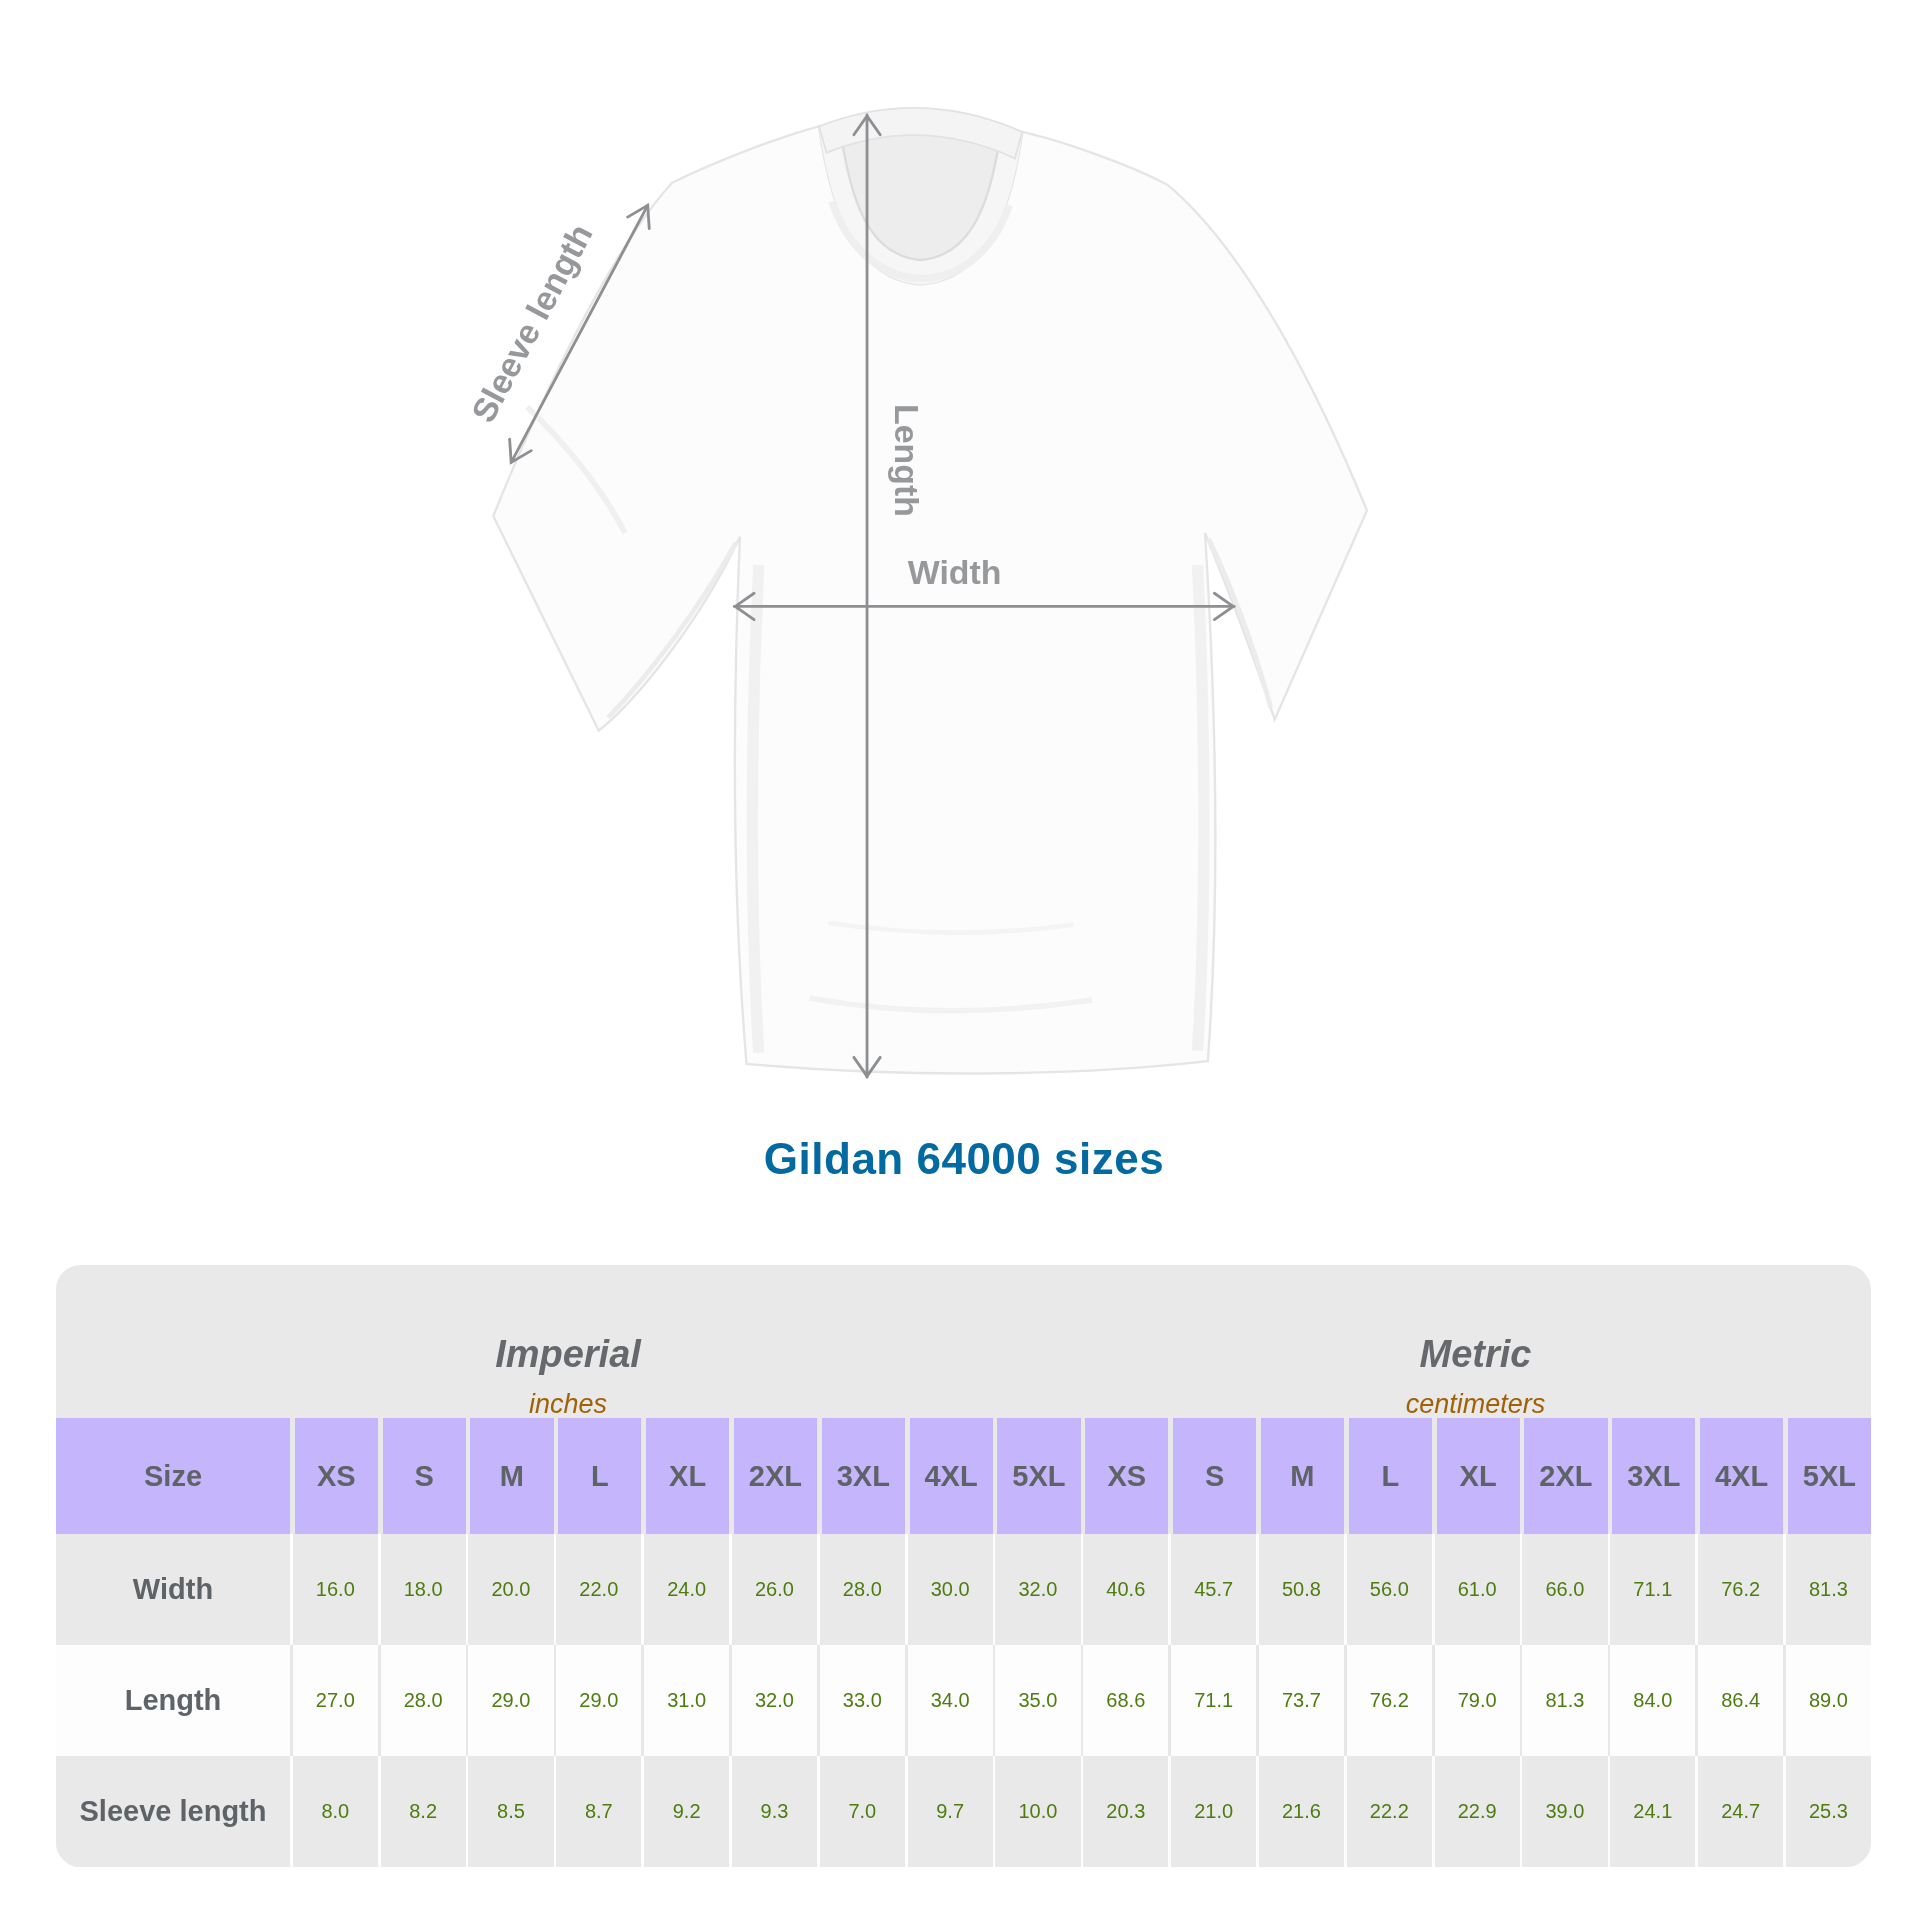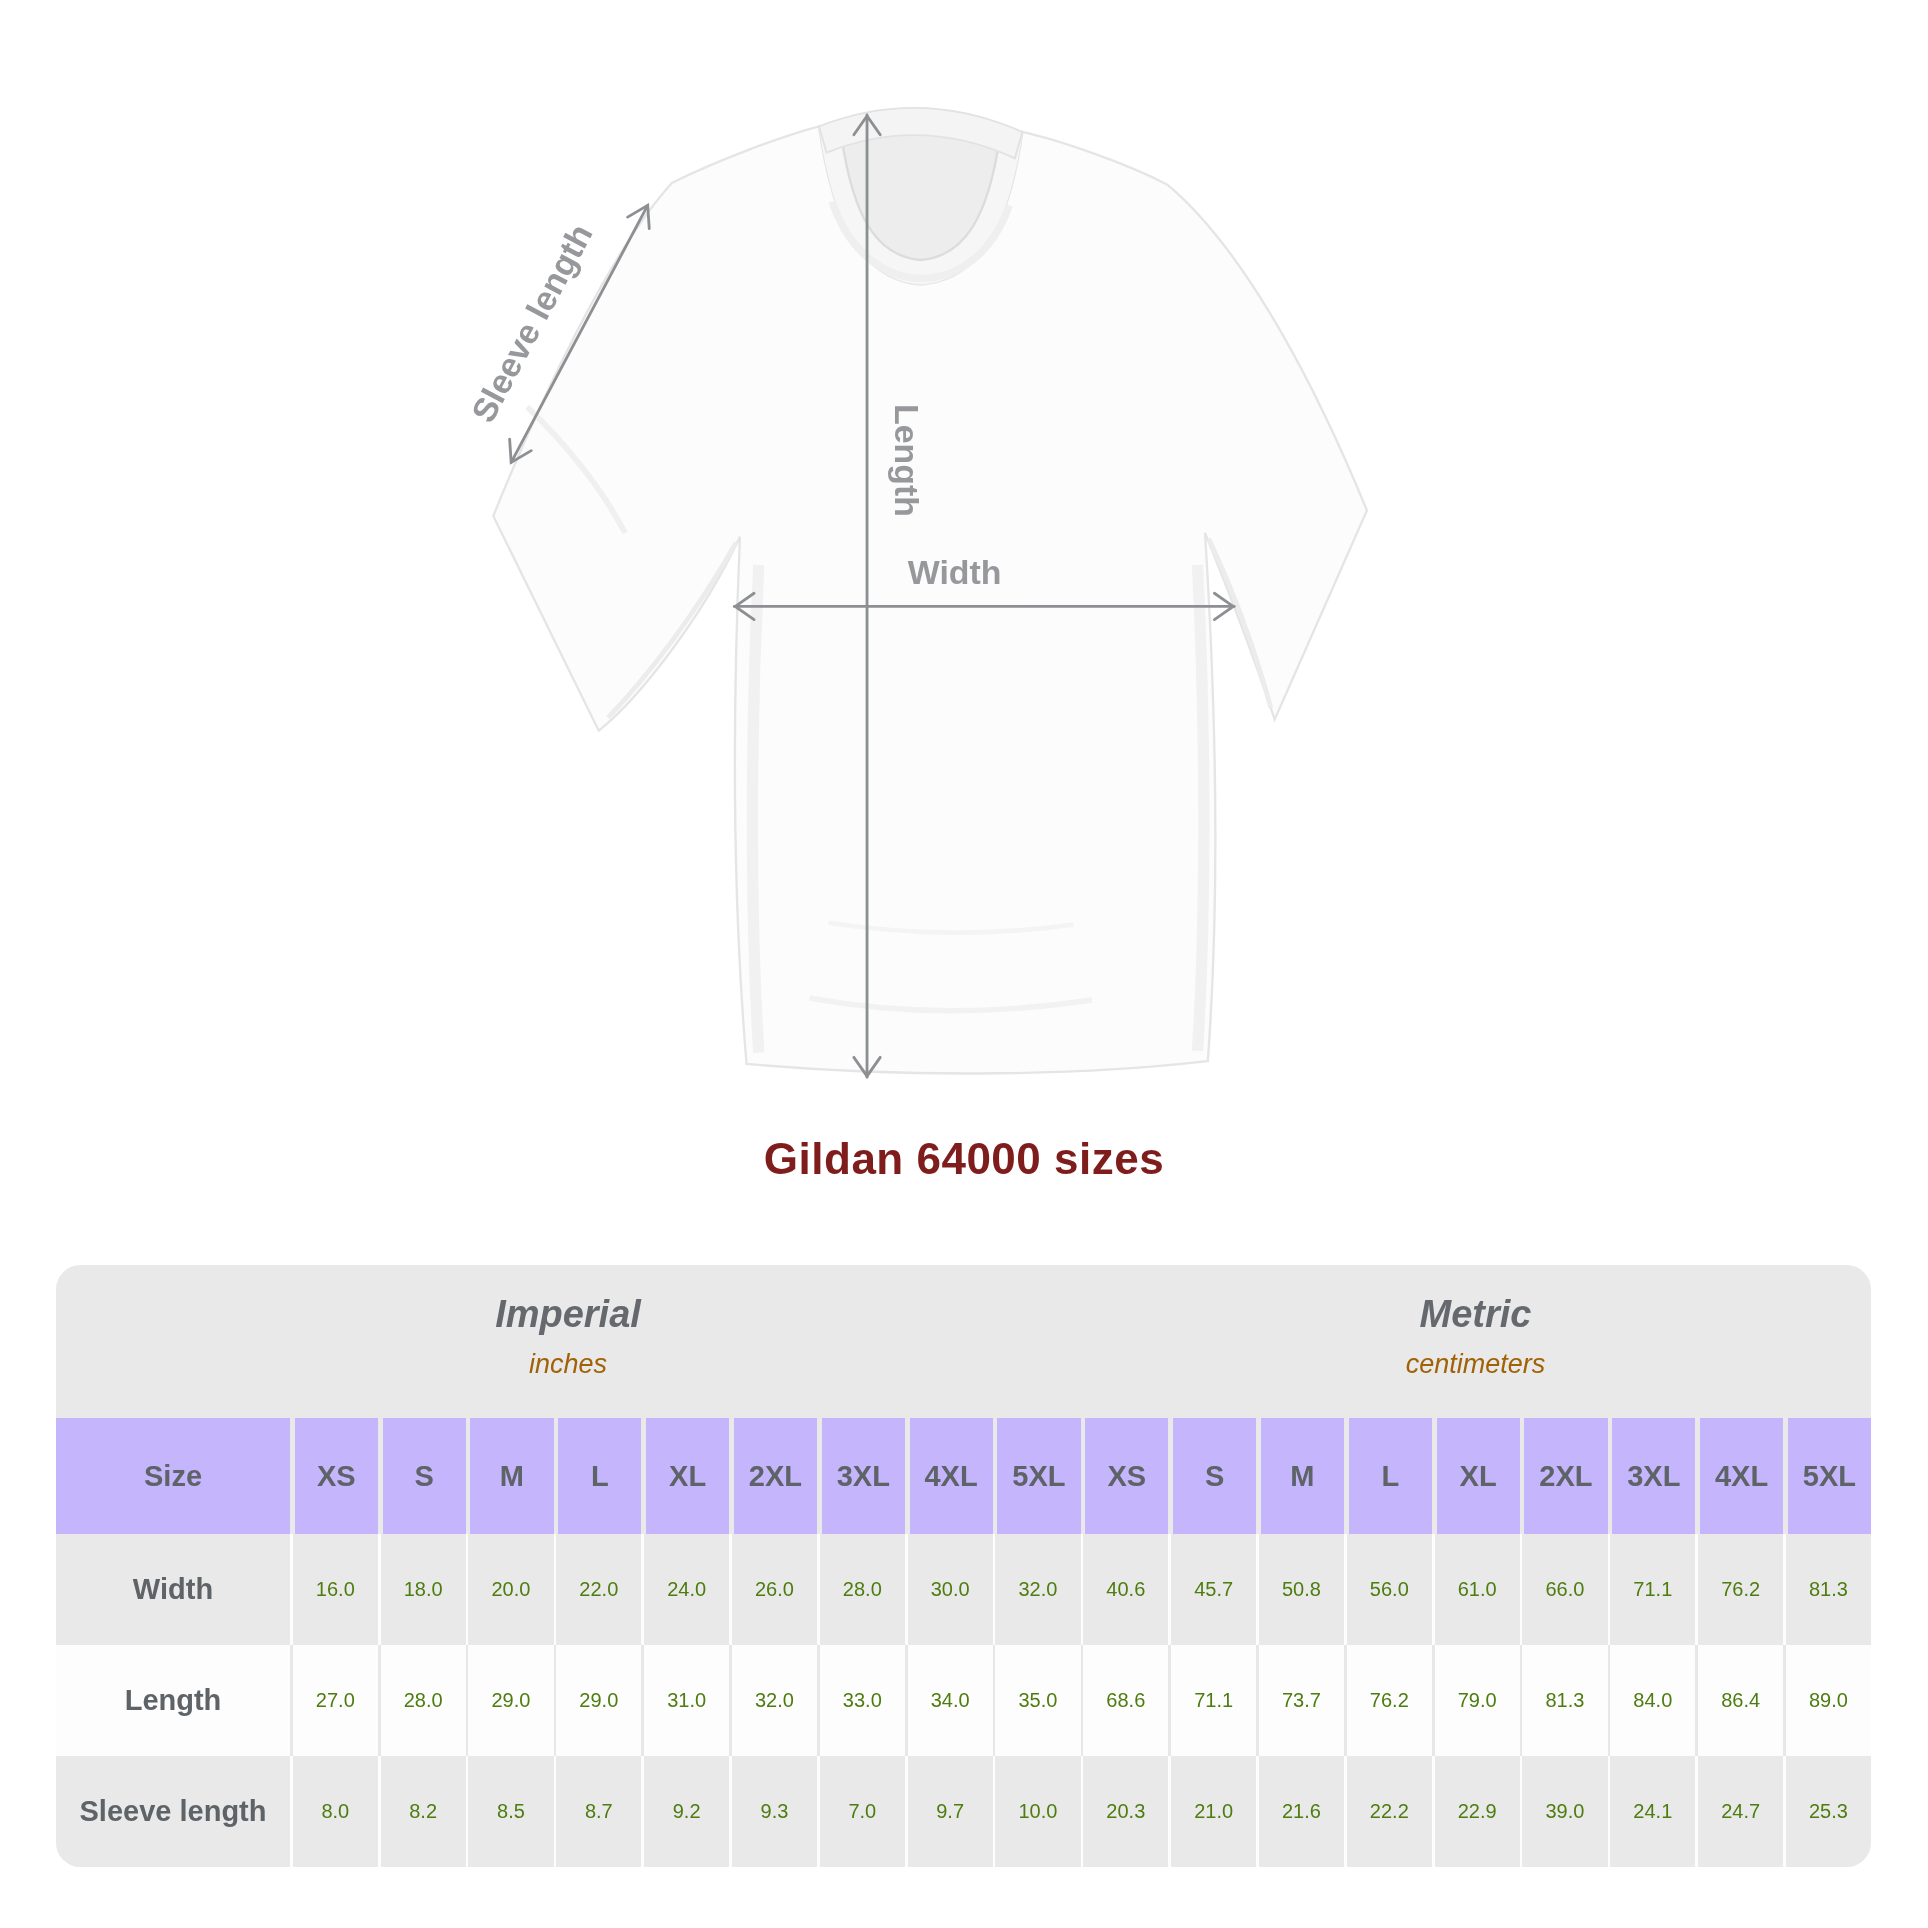--- a/index.html
+++ b/index.html
@@ -1,26 +1,26 @@
 <!DOCTYPE html>
 <html style="font-size:15px"><head>
 <meta charset="utf-8">
 <style>
   html,body{margin:0;padding:0;background:#fff;}
   .page{position:relative;width:1928px;height:1928px;background:#ffffff;overflow:hidden;
         font-family:"Liberation Sans", sans-serif;}
   .figure{position:absolute;left:0;top:0;width:1928px;height:1130px;}
   .title{position:absolute;top:1134px;left:0;width:1928px;text-align:center;
-         font-size:44px;font-weight:bold;color:#7f1d1d;letter-spacing:0.5px;}
+         font-size:44px;font-weight:bold;color:#0369a1;letter-spacing:0.5px;}
   .note{position:absolute;top:1188px;left:0;width:1928px;text-align:center;
         font-size:27px;font-style:italic;color:#66686b;}
   .size-table{position:absolute;left:56px;top:1265px;width:1815px;height:602px;
               background:#e9e9e9;border-radius:24.5px;overflow:hidden;}
   .group-header{display:flex;height:153px;}
-  .group{display:flex;flex-direction:column;align-items:center;padding-top:28px;box-sizing:border-box;}
+  .group{display:flex;flex-direction:column;align-items:center;padding-top:28px;box-sizing:border-box;margin-top:40px;}
   .group.imperial{width:1024px;}
   .group.metric{width:791px;}
   .group-title{font-size:38px;font-weight:bold;font-style:italic;color:#65696d;}
   .group-sub{font-size:27px;font-style:italic;color:#a16207;margin-top:13px;}
   .grid{display:grid;grid-template-columns:234px repeat(18,1fr);}
   .header-row{height:116px;column-gap:4.7px;}
   .hcell{background:#c4b5fd;display:flex;align-items:center;justify-content:center;
          font-weight:bold;font-size:29px;color:#5e6367;}
   .trow{height:111px;column-gap:2.8px;}
   .trow.gray{background:#fdfdfd;}

